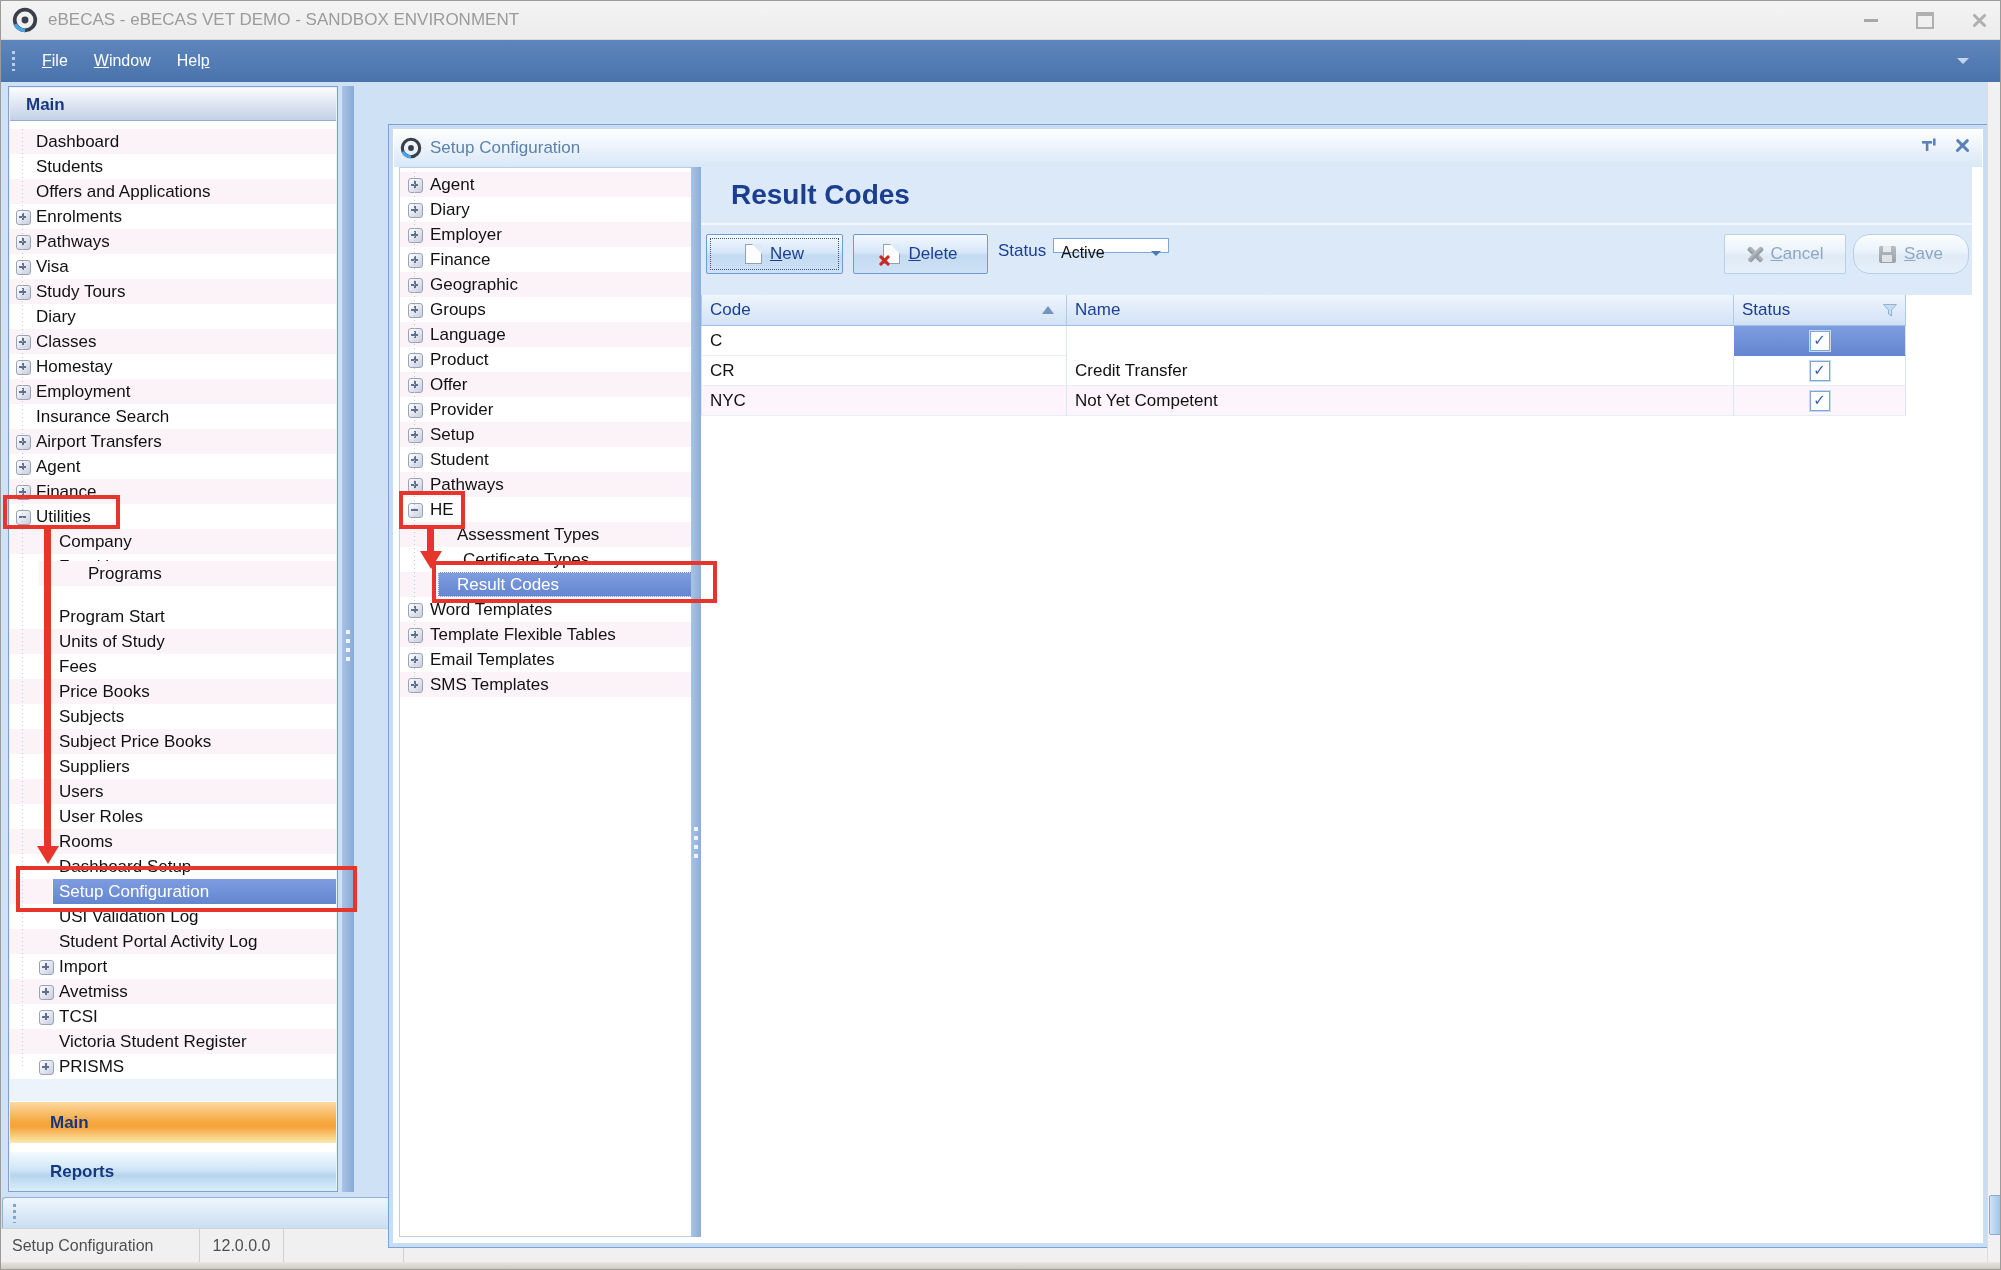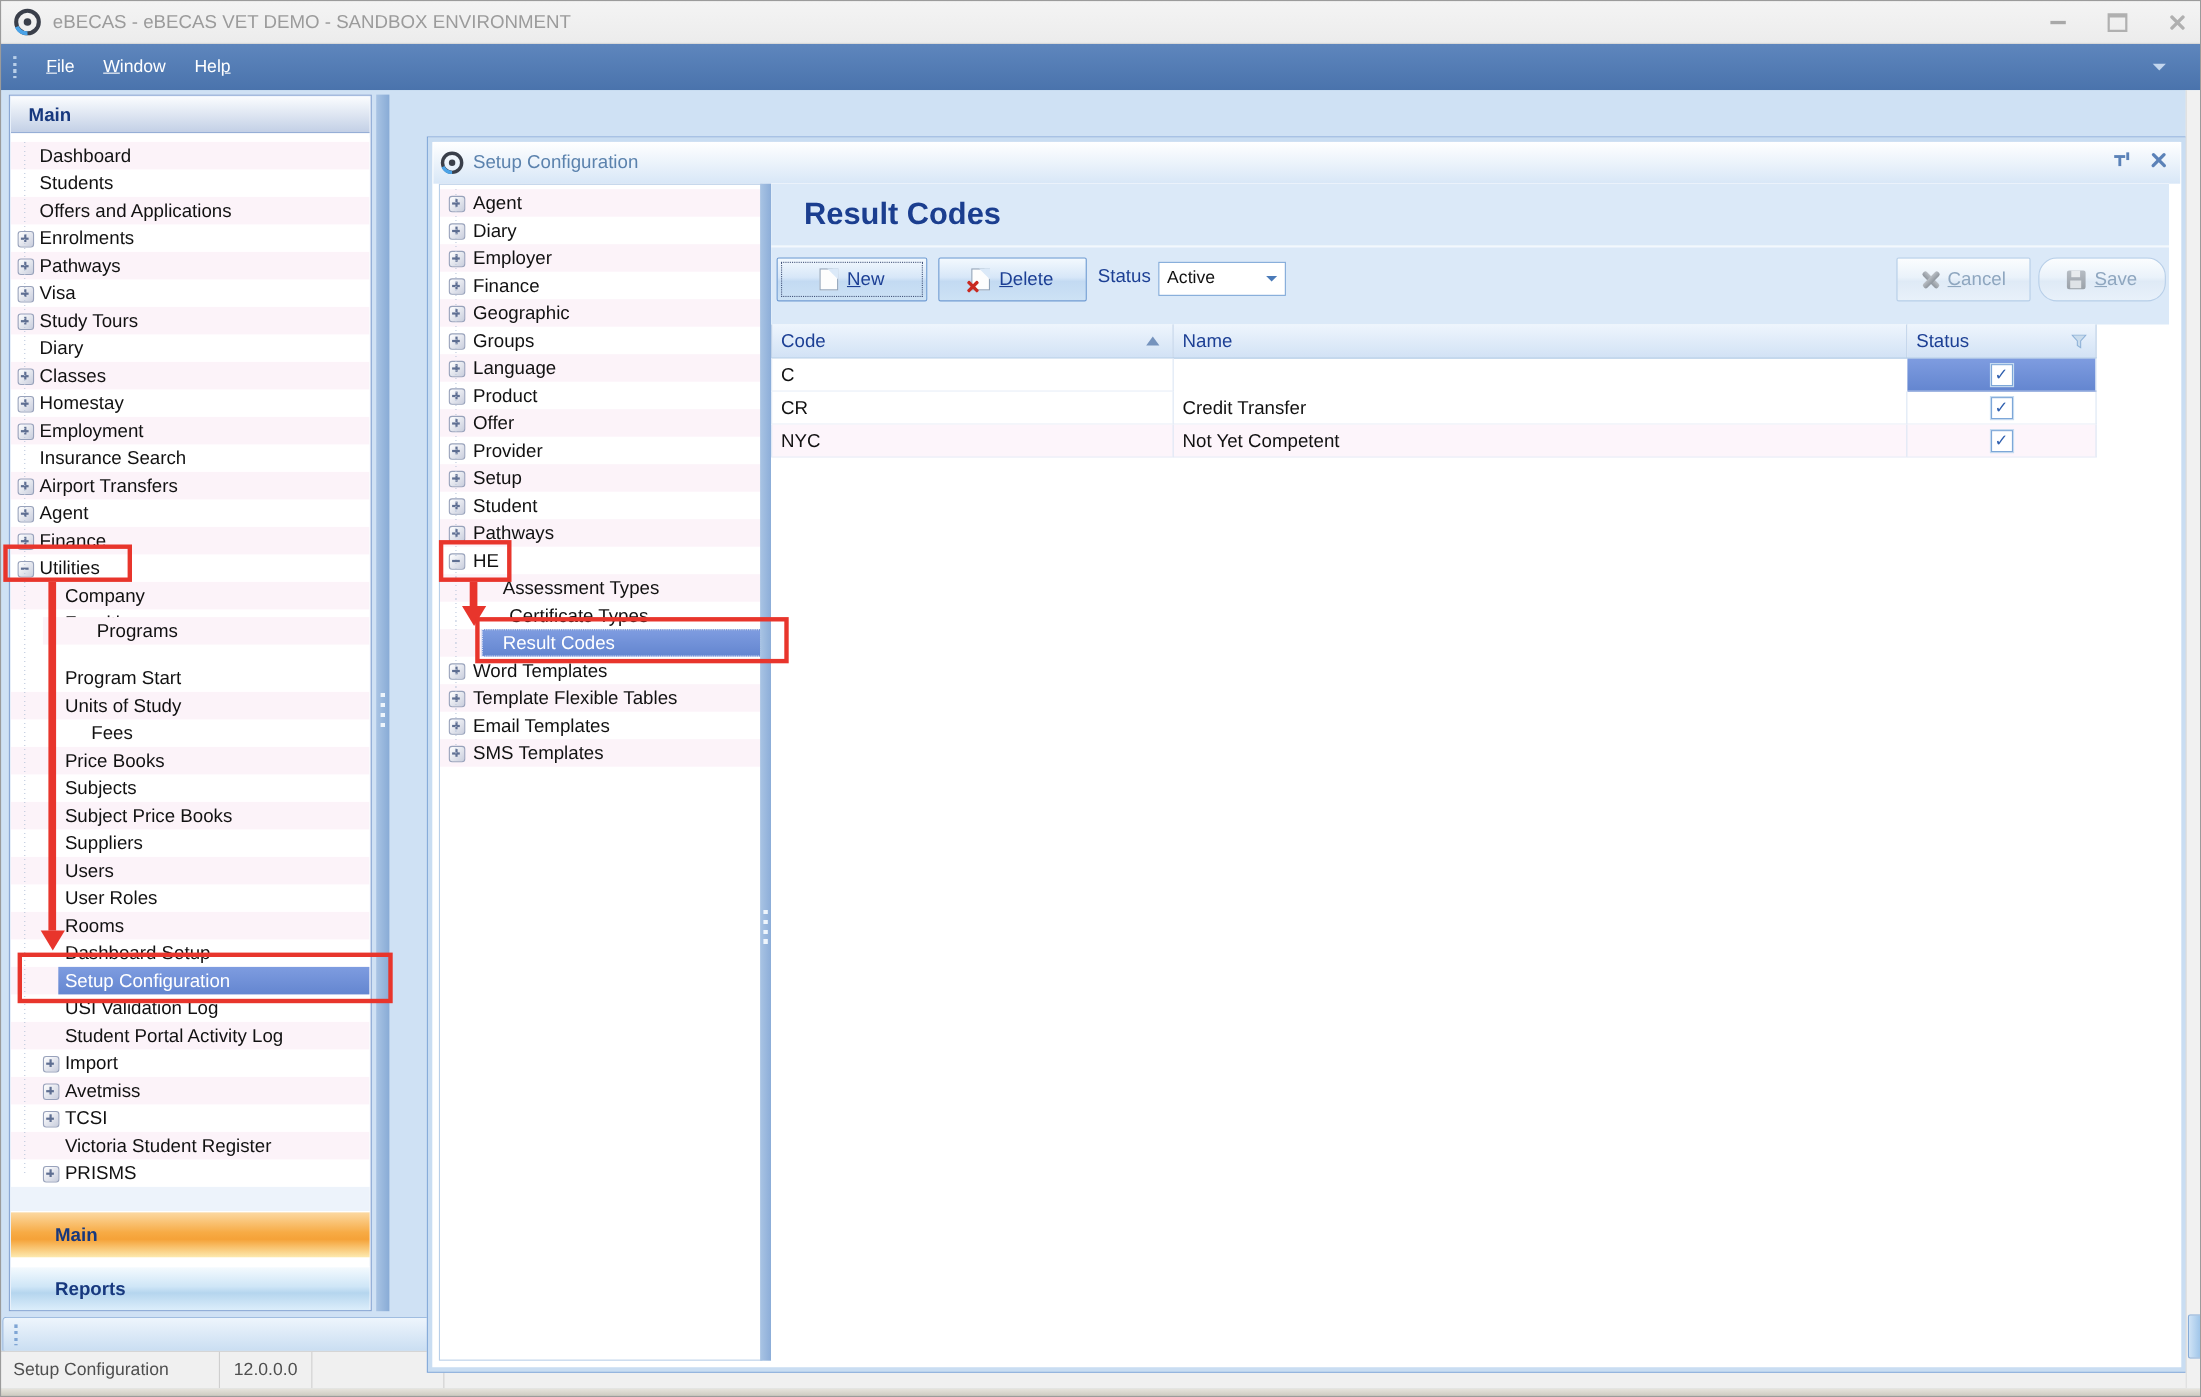--- a/index.html
+++ b/index.html
@@ -104,21 +104,21 @@
   .delx::before,.delx::after{content:"";position:absolute;left:-1px;top:4px;width:13px;height:3px;background:#c92a22;border-radius:1px;}
   .delx::before{transform:rotate(45deg);} .delx::after{transform:rotate(-45deg);}
   .gray-x{position:relative;width:16px;height:16px;}
   .gray-x::before,.gray-x::after{content:"";position:absolute;left:-1px;top:6px;width:19px;height:4.5px;
         background:linear-gradient(#b9bec4,#8f969e);border-radius:2px;}
   .gray-x::before{transform:rotate(45deg);} .gray-x::after{transform:rotate(-45deg);}
   .floppy{position:relative;width:17px;height:17px;background:linear-gradient(#b6bcc3,#9aa1a9);border-radius:2px;}
   .floppy::before{content:"";position:absolute;left:4px;top:0;width:8px;height:6px;background:#e8ebee;}
   .floppy::after{content:"";position:absolute;left:3px;bottom:1px;width:10px;height:7px;background:#dfe3e7;}
   .statuslbl{position:absolute;top:74px;font-size:17px;color:#1c3f94;}
-  .combo{position:absolute;top:71px;width:116px;height:31px;background:#fff;border:1px solid #7da7d8;
+  .combo{position:absolute;top:71px;width:116px;height:15px;background:#fff;border:1px solid #7da7d8;
          font-size:16px;color:#111;line-height:28px;padding-left:7px;box-sizing:border-box;}
   .combo .carrow{position:absolute;right:7px;top:12px;width:0;height:0;border:5px solid transparent;
          border-top-color:#4a7ab8;border-bottom:none;}
 
   
   .grid{position:absolute;left:0;top:128px;width:1205px;}
   .gh{position:absolute;top:0;height:31px;background:linear-gradient(#eef5fd,#d2e2f5);
       border-bottom:1px solid #9fbfe0;border-right:1px solid #b3c9e4;color:#1c3f94;font-size:17px;
       line-height:30px;padding-left:8px;box-sizing:border-box;}
   .gh:first-child{border-left:1px solid #b3c9e4;}
@@ -267,21 +267,21 @@
       <div class="ti alt" style="top: 436px; margin-left: 29px;">
         <span class="tl" style="left: 49px;">Programs</span>
       </div>
       <div class="ti" style="top: 479px;">
         <span class="tl" style="left: 49px;">Program Start</span>
       </div>
       <div class="ti alt" style="top: 504px;">
         <span class="tl" style="left: 49px;">Units of Study</span>
       </div>
       <div class="ti" style="top: 529px;">
-        <span class="tl" style="left: 49px; margin-left: 24px;">Fees</span>
+        <span class="tl" style="left: 49px;">Fees</span>
       </div>
       <div class="ti alt" style="top: 554px;">
         <span class="tl" style="left: 49px;">Price Books</span>
       </div>
       <div class="ti" style="top: 579px;">
         <span class="tl" style="left: 49px;">Subjects</span>
       </div>
       <div class="ti alt" style="top: 604px;">
         <span class="tl" style="left: 49px;">Subject Price Books</span>
       </div>

